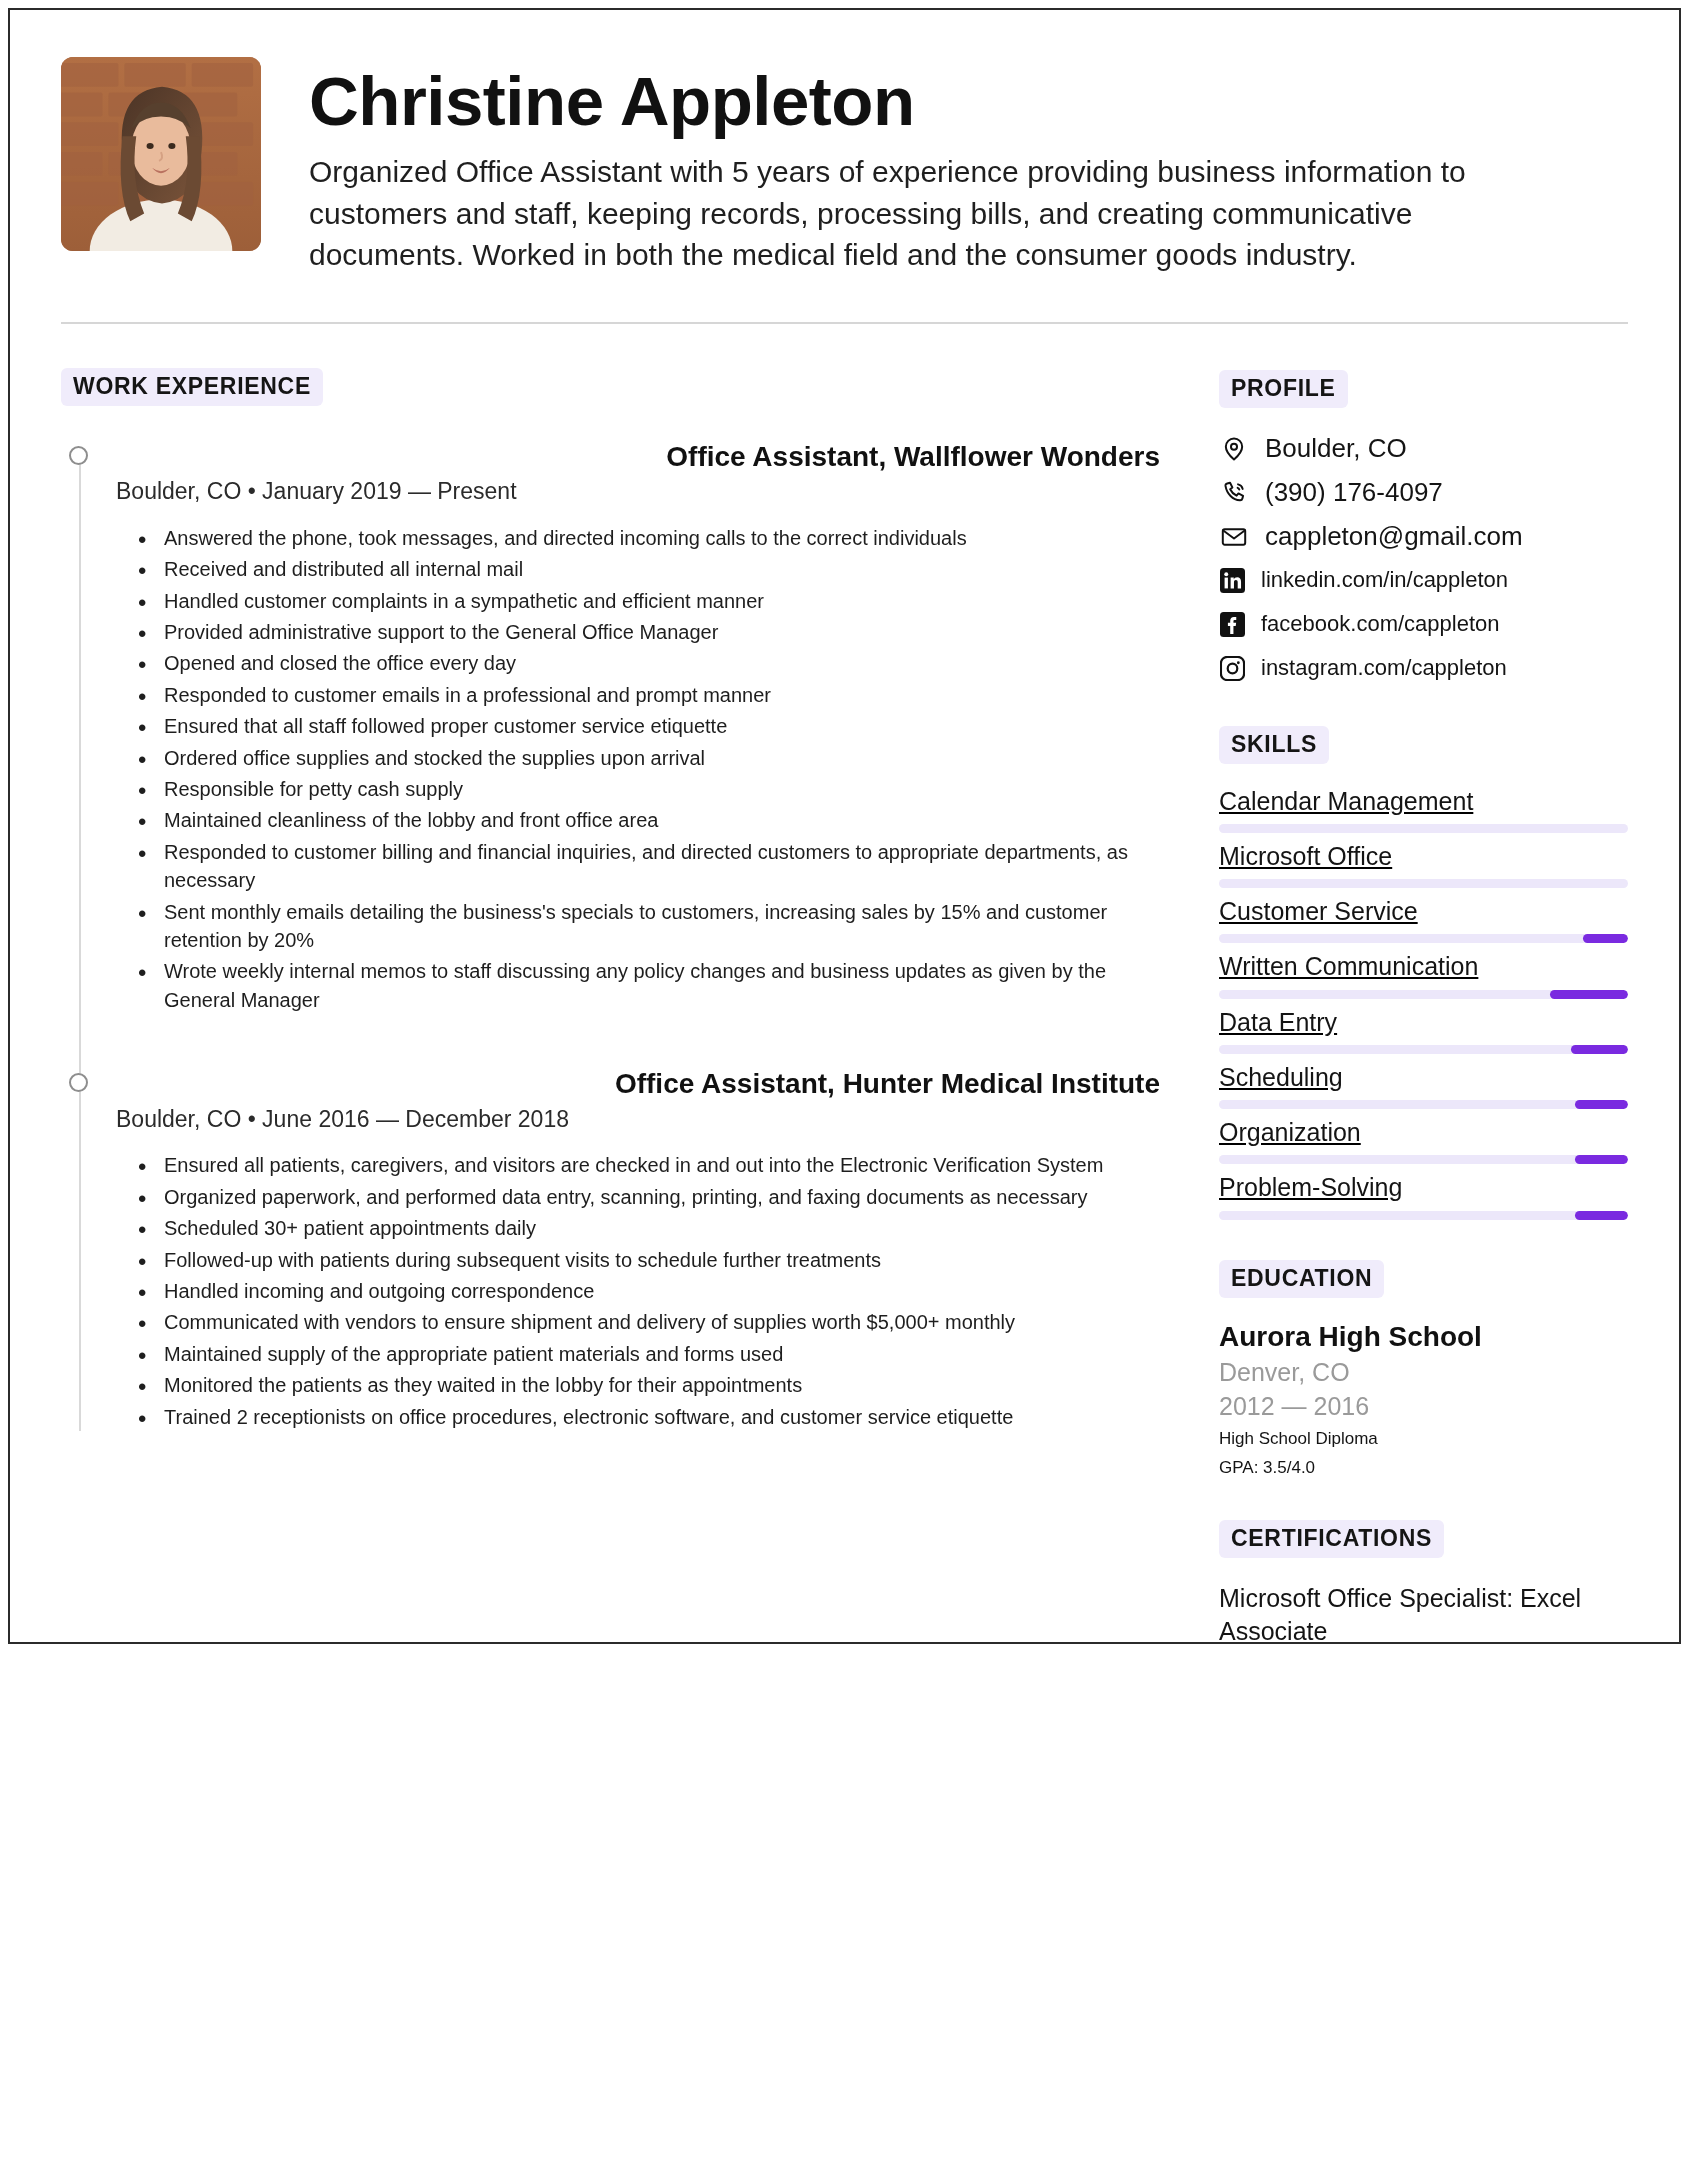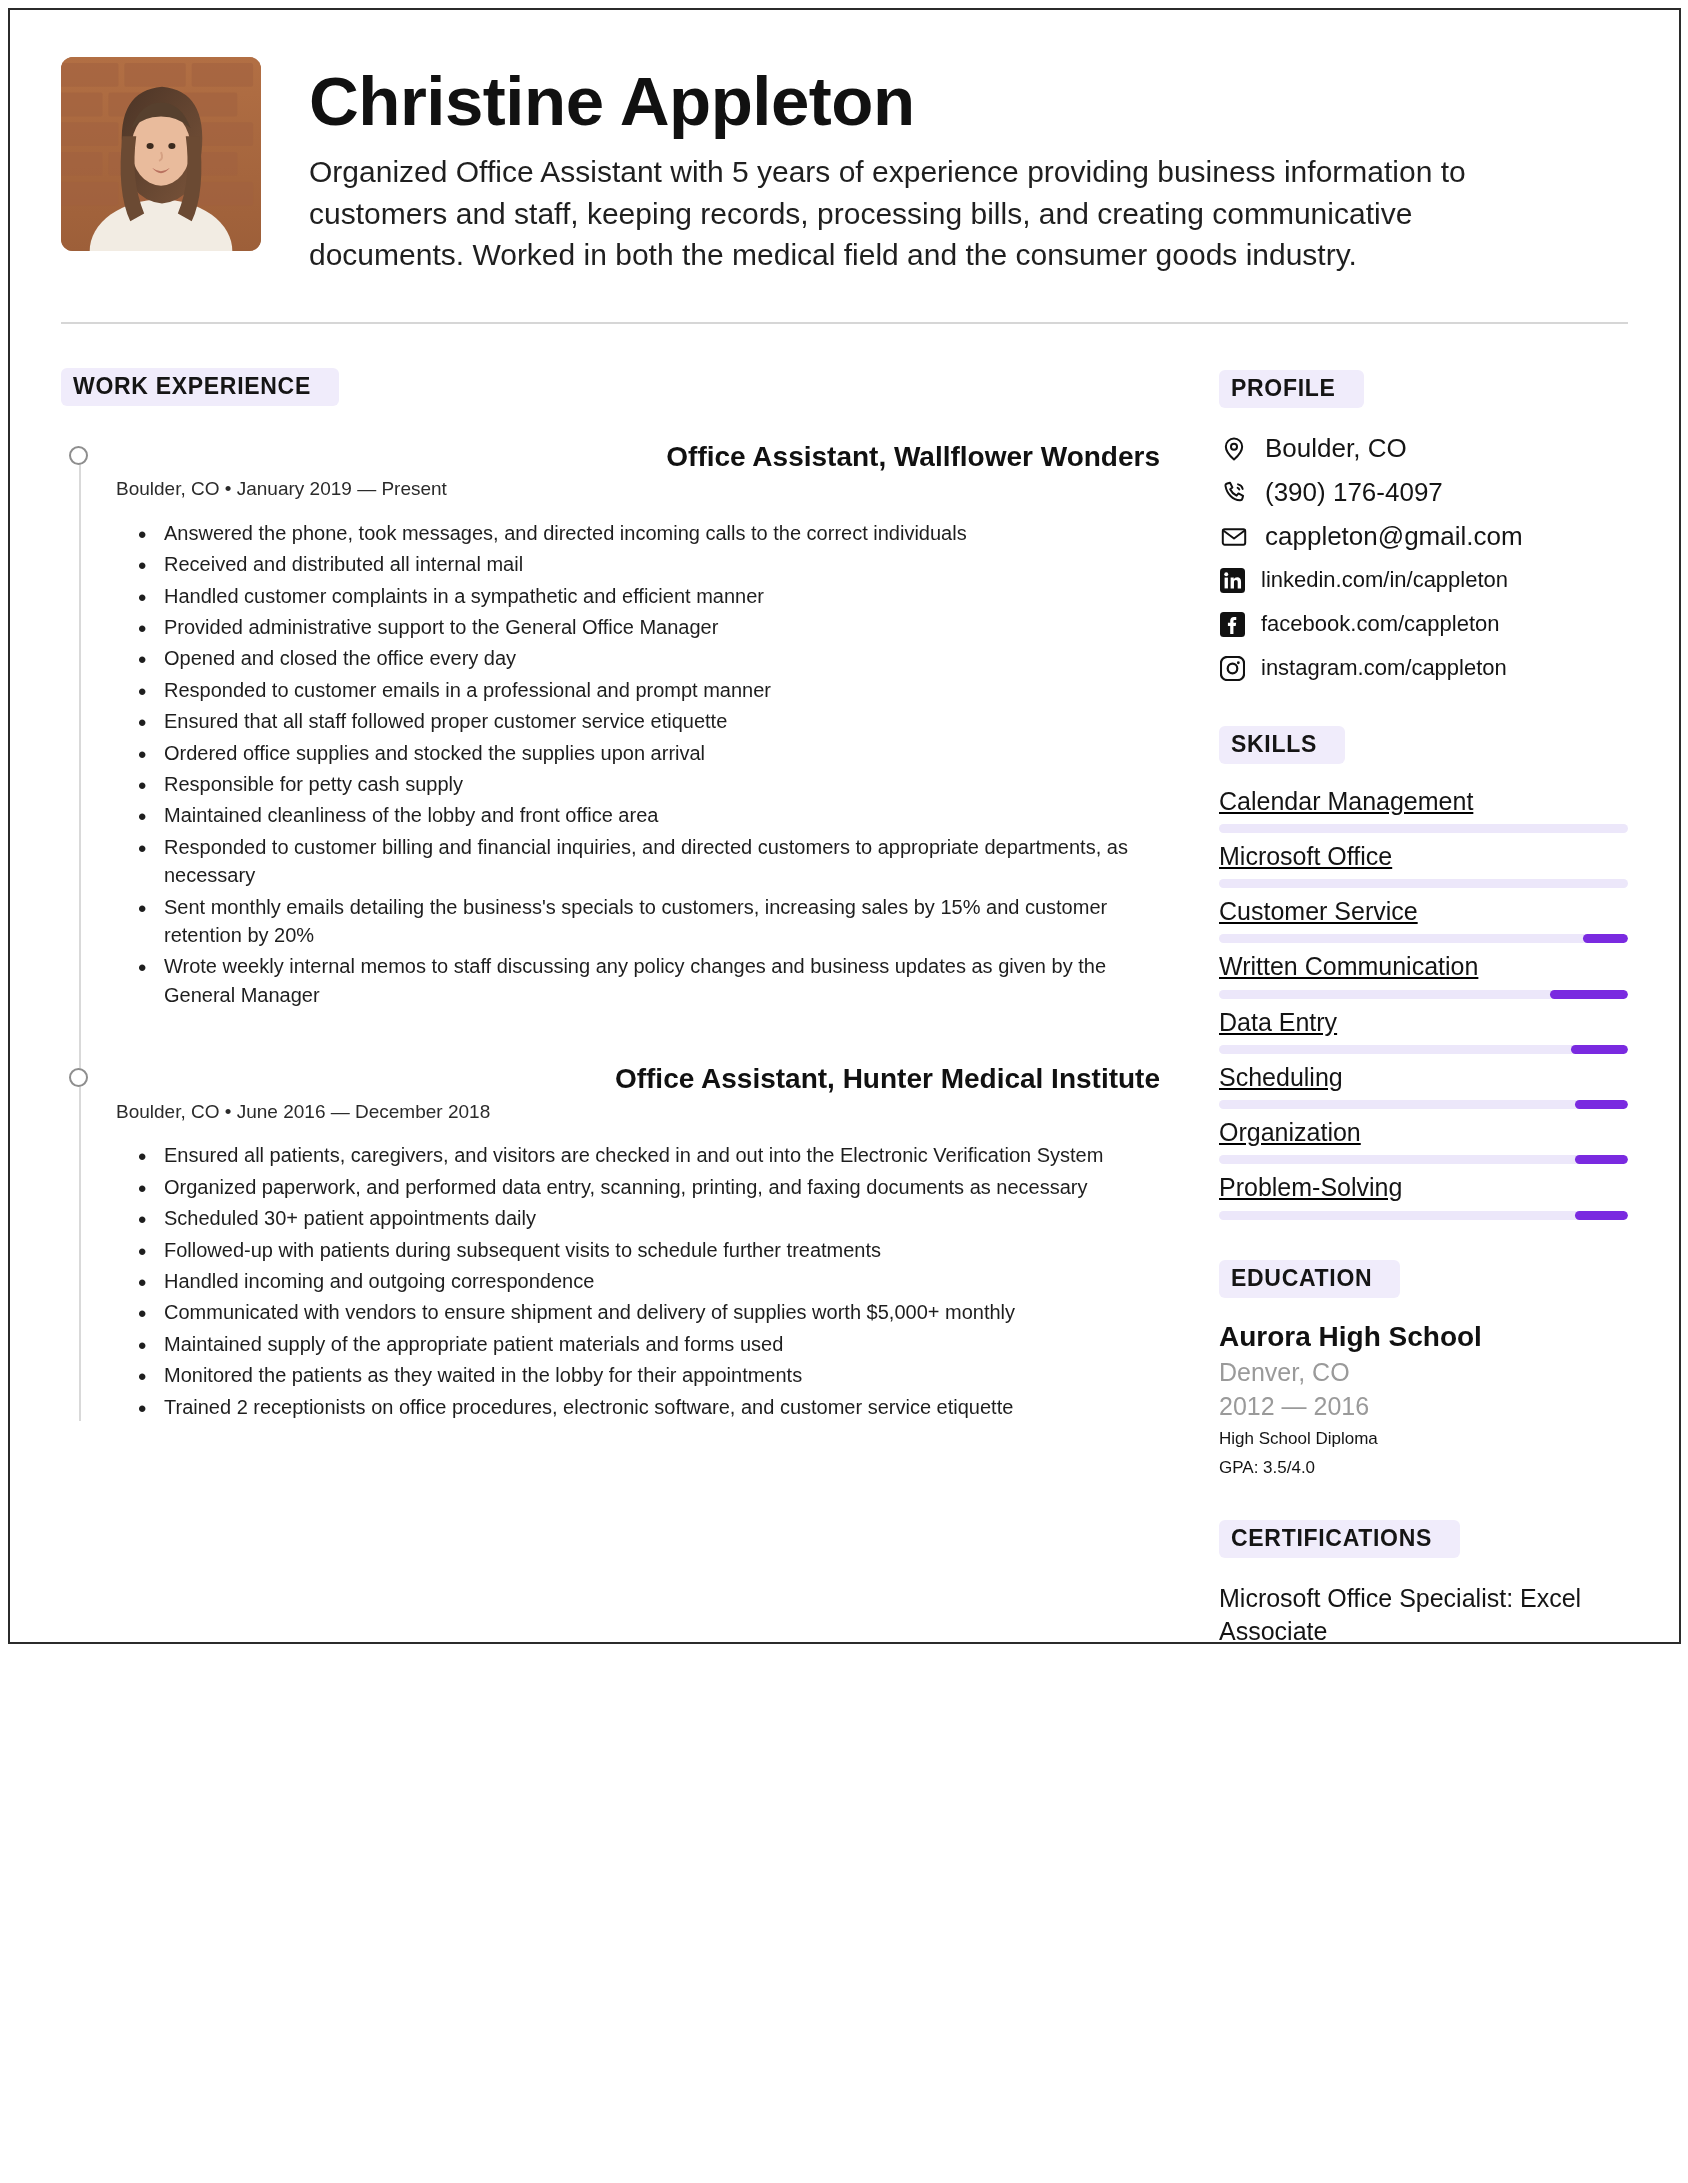--- a/index.html
+++ b/index.html
@@ -96,21 +96,21 @@
   }
 
   
   .badge {
     display: inline-block;
     background: #f0ecfb;
     color: #151515;
     font-size: 23px;
     font-weight: 600;
     letter-spacing: 0.7px;
-    padding: 7px 28px 8px 12px;
+    padding: 7px 12px 8px 12px;
     border-radius: 6px;
     line-height: 1;
   }
 
   
   .timeline {
     position: relative;
     margin-top: 34px;
     padding-left: 55px;
   }
@@ -137,21 +137,21 @@
   }
   .job-title {
     font-size: 28px;
     font-weight: 700;
     color: #111111;
     margin: 0 0 4px 0;
     line-height: 1.2;
     text-align: right;
   }
   .job-meta {
-    font-size: 19px;
+    font-size: 23px;
     color: #2b2b2b;
     font-weight: 300;
     margin: 0 0 18px 0;
     line-height: 1.25;
   }
   ul.bullets {
     margin: 0;
     padding: 0 0 0 46px;
     list-style: none;
   }

